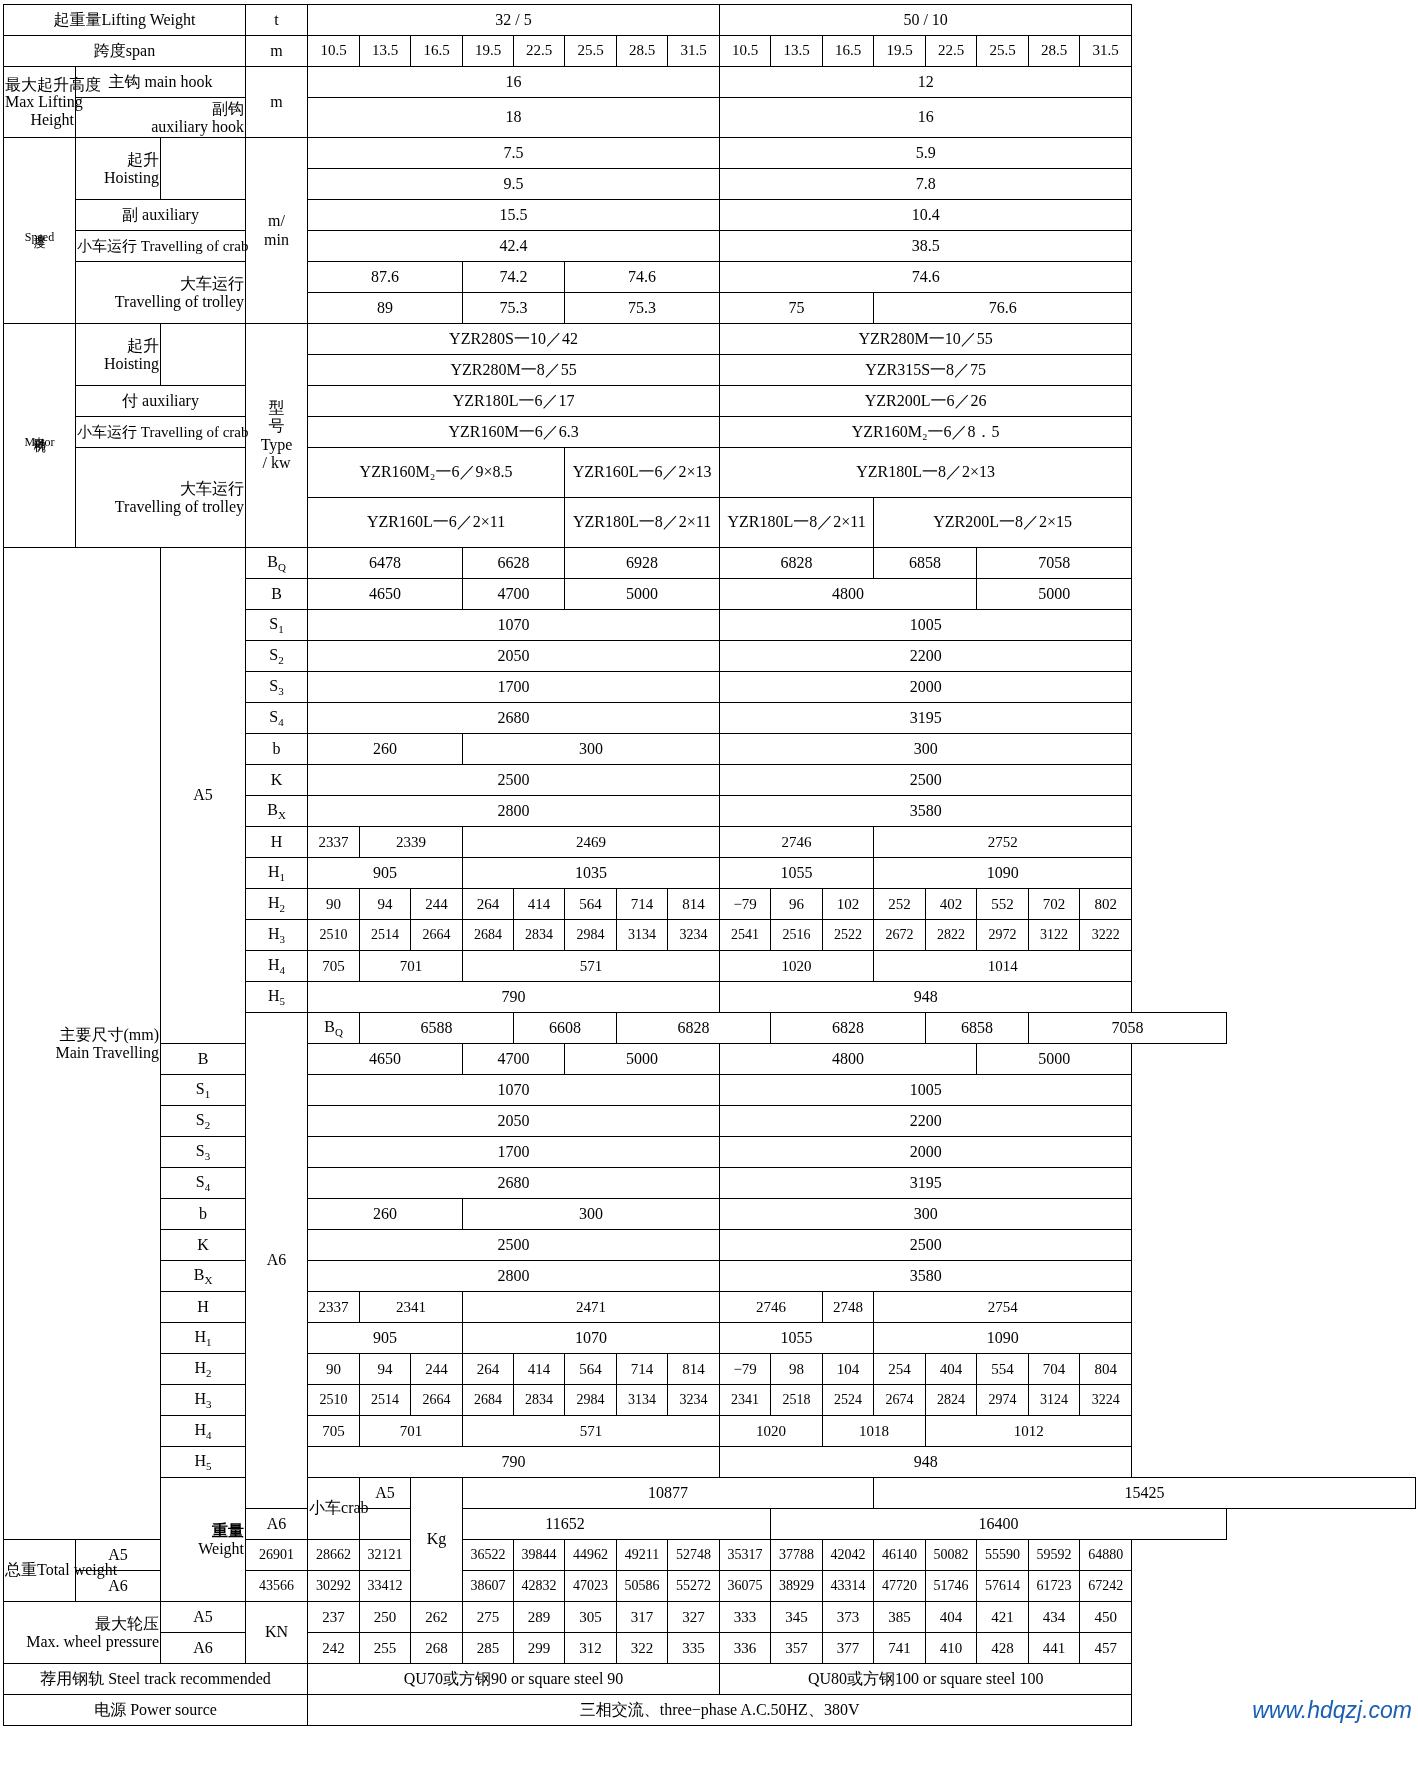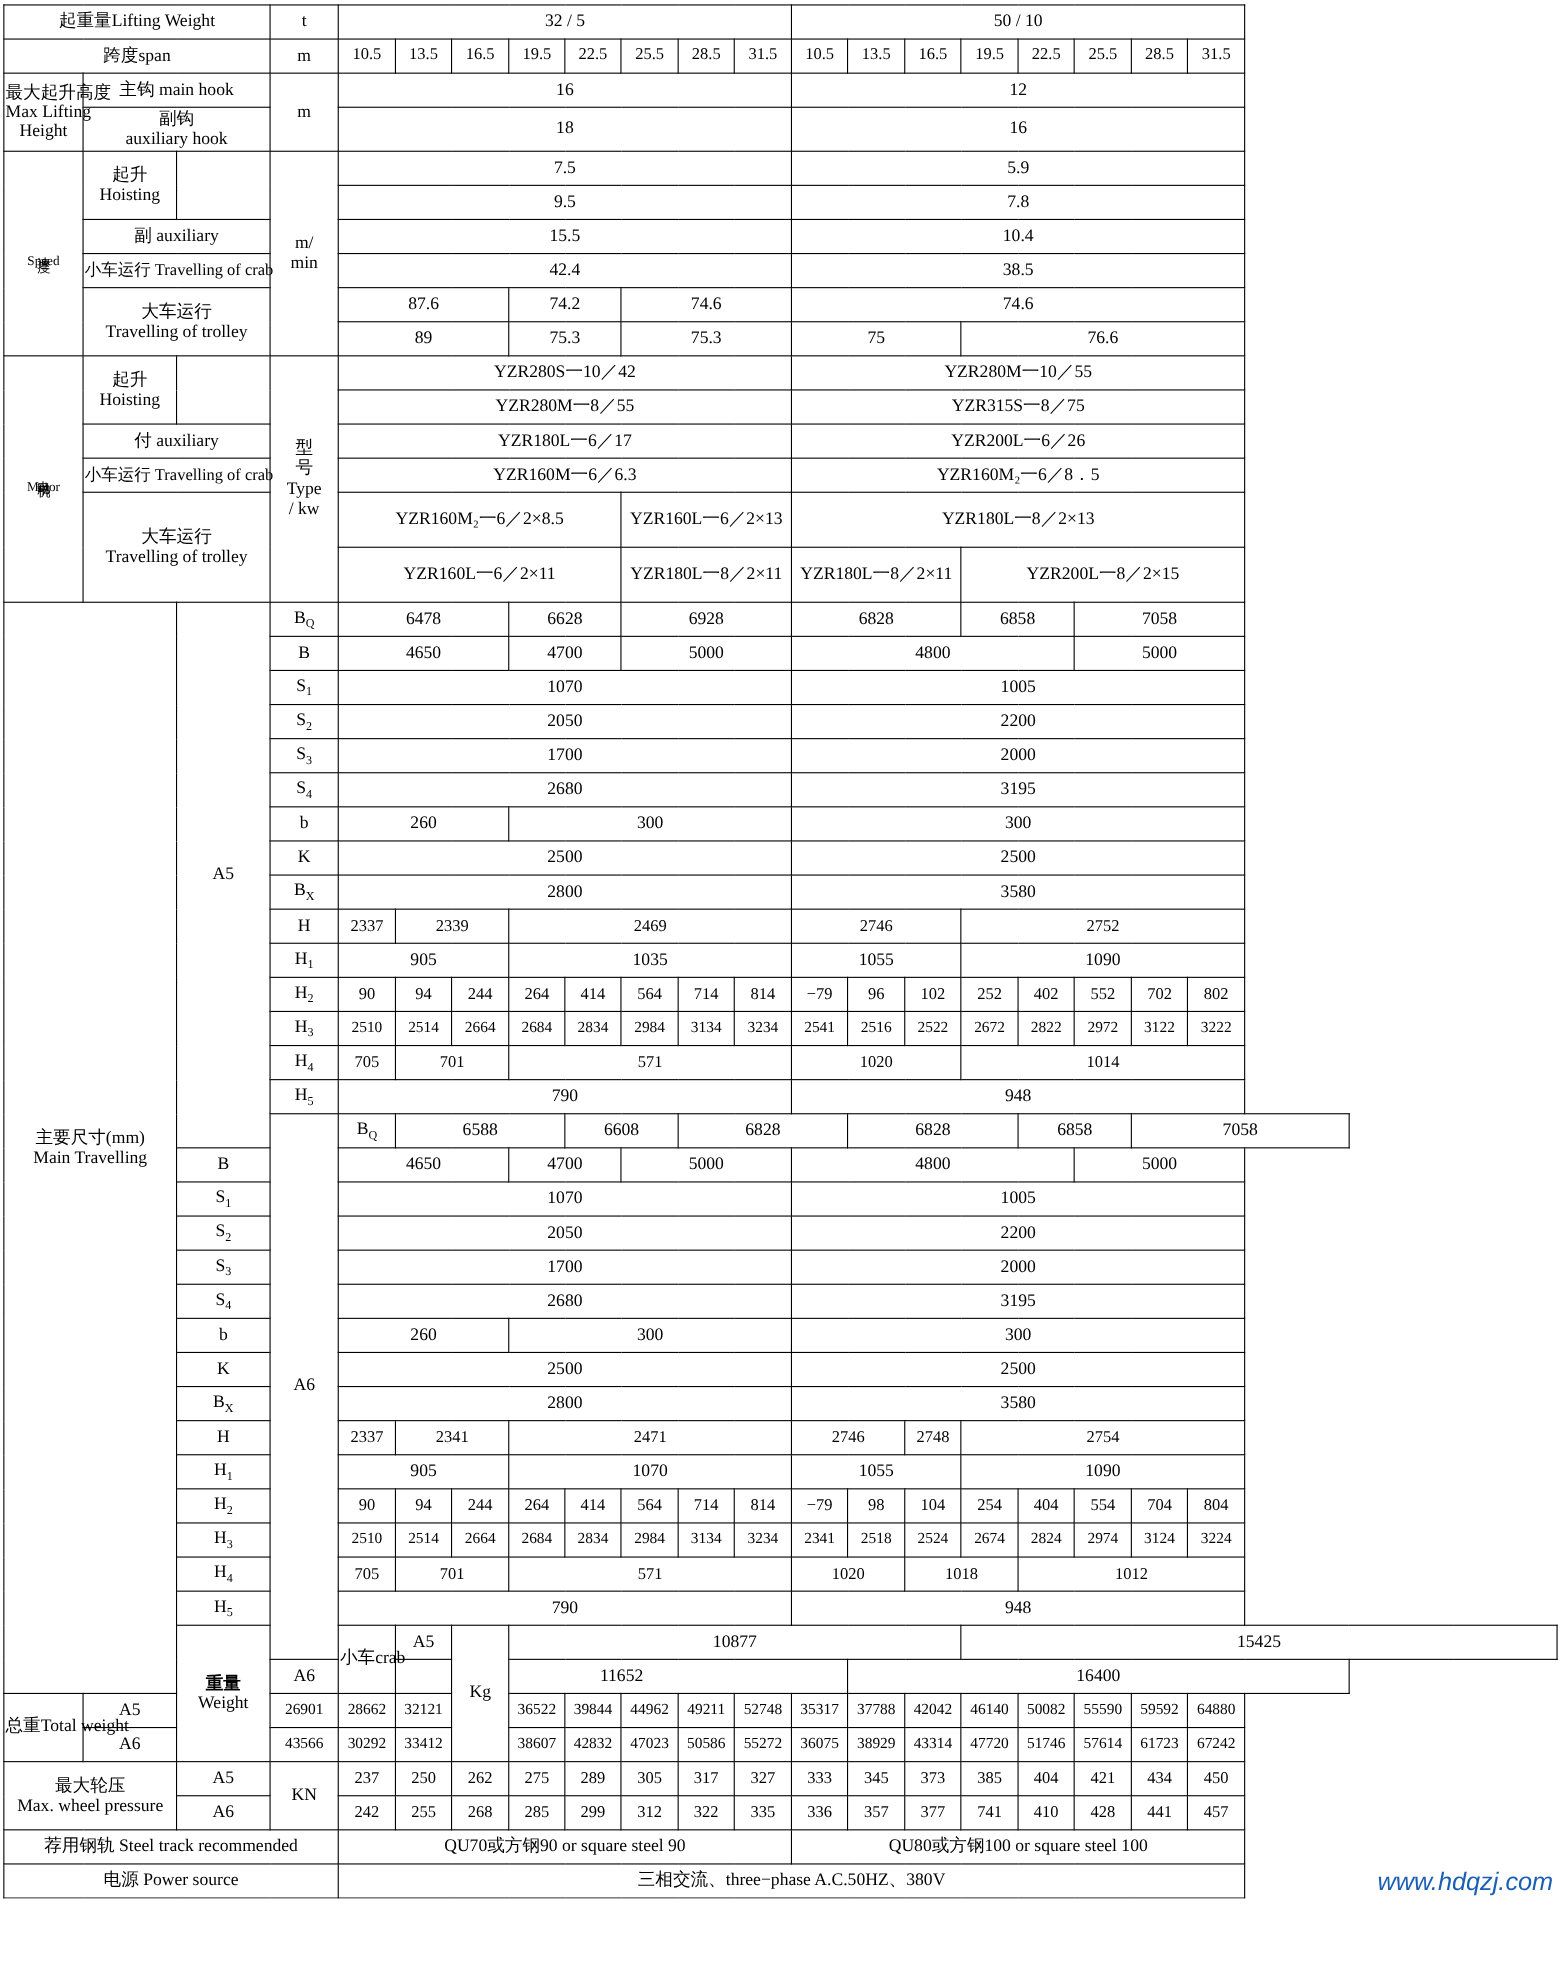--- a/index.html
+++ b/index.html
@@ -26,21 +26,21 @@
     vertical-align:middle;
     font-size:16px;
     line-height:1.15;
     padding:2px 1px;
     height:26px;
     word-break:keep-all;
     white-space:nowrap;
   }
   td.sm{font-size:15px;}
   td.xs{font-size:14px;}
-  .two-line{line-height:1.1;}
+  .two-line{line-height:1.1;text-align:right;}
   .sub{font-size:11px;vertical-align:sub;}
   .vert-narrow{font-size:12px;line-height:1.05;}
   .wm{
     position:absolute;
     right:6px;
     bottom:2px;
     font-family:"Liberation Sans","DejaVu Sans",sans-serif;
     font-size:23px;
     font-weight:normal;
     font-style:italic;
@@ -205,21 +205,21 @@
   <tr>
     <td colspan="2" class="sm">小车运行 Travelling of crab</td>
     <td colspan="8">YZR160M一6／6.3</td>
     <td colspan="8">YZR160M₂一6／8．5</td>
   </tr>
   <tr style="height:50px">
     <td rowspan="2" colspan="2" class="two-line">
       <div>大车运行</div>
       <div class="sm">Travelling of trolley</div>
     </td>
-    <td colspan="5">YZR160M₂一6／2×8.5</td>
+    <td colspan="5">YZR160M₂一6／9×8.5</td>
     <td colspan="3" style="white-space:normal">YZR160L一6／2×13</td>
     <td colspan="8">YZR180L一8／2×13</td>
   </tr>
   <tr style="height:50px">
     <td colspan="5">YZR160L一6／2×11</td>
     <td colspan="3" style="white-space:normal">YZR180L一8／2×11</td>
     <td colspan="3" style="white-space:normal">YZR180L一8／2×11</td>
     <td colspan="5">YZR200L一8／2×15</td>
   </tr>
 

